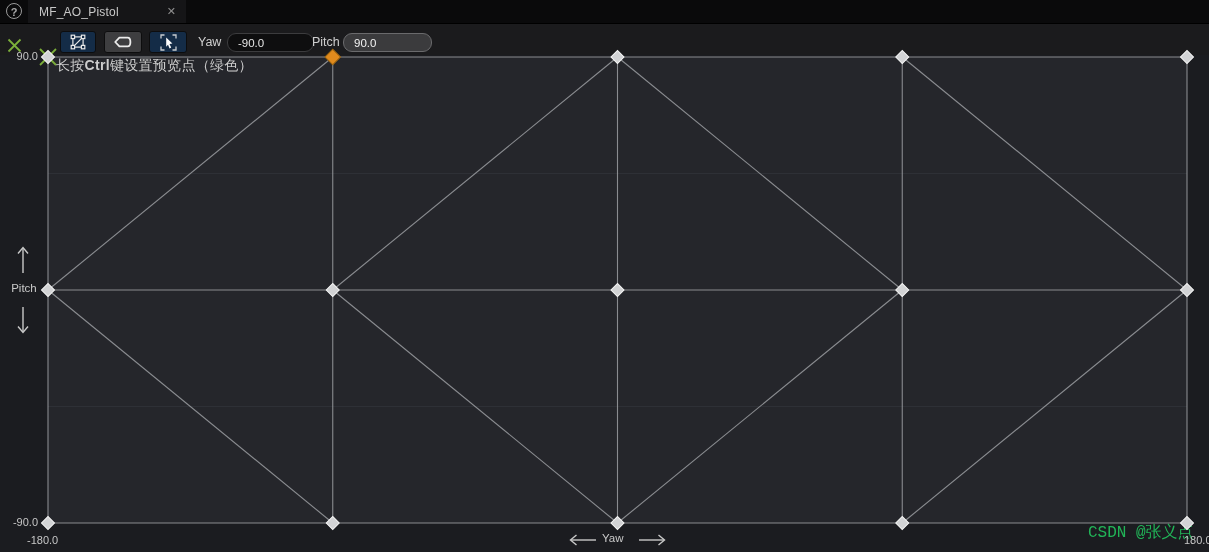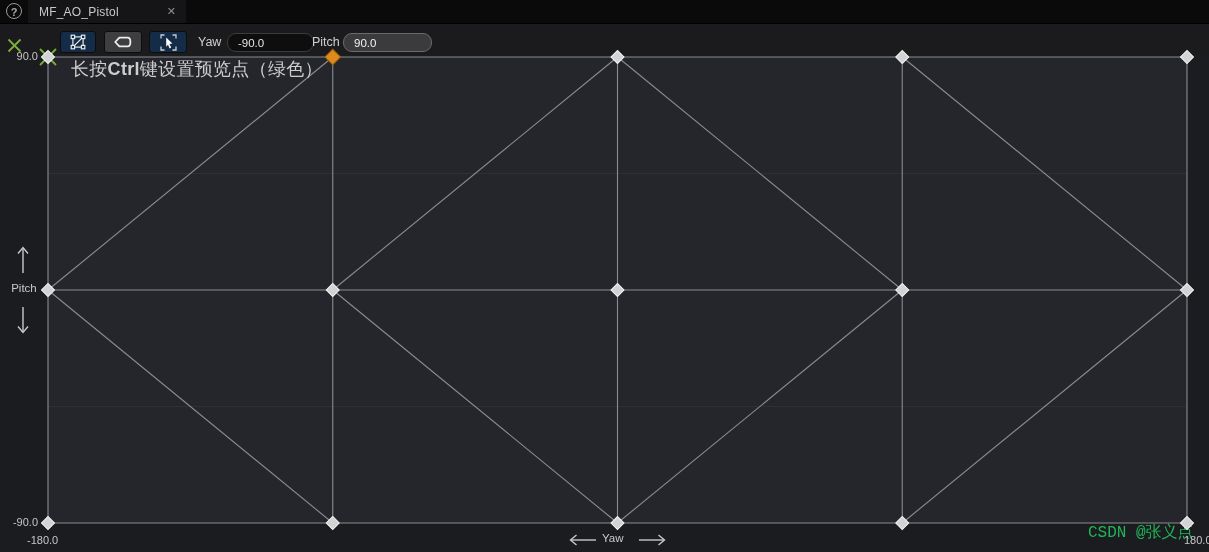--- a/index.html
+++ b/index.html
@@ -26,21 +26,21 @@
   .tb-label{position:absolute;top:11px;color:#CFCFCF;font-size:12.5px;}
   .tb-input{position:absolute;top:9px;height:17px;border-radius:9px;box-sizing:content-box;
     font-family:"Liberation Sans", sans-serif;font-size:11.5px;padding:0 0 0 10px;outline:none;}
   .input-dark{background:#0E0E0F;border:1px solid #3C3C3E;color:#E4E4E4;}
   .input-lit{background:#3B3B3D;border:1px solid #6A6A6C;color:#F2F2F2;}
   
   .graph{position:absolute;left:0;top:55px;width:1209px;height:497px;background:#1B1C20;}
   .grid-rect{position:absolute;left:48px;top:2px;width:1139px;height:466px;background:#25262B;}
   #graph-svg{position:absolute;left:0;top:0;z-index:2;}
   .overlay-label{position:absolute;z-index:3;color:#C6C6C6;font-size:11px;white-space:nowrap;}
-  .hint{position:absolute;left:56px;top:57px;z-index:3;color:#CDCDCD;font-size:18px;letter-spacing:.3px;white-space:nowrap;margin-left:15px;}
+  .hint{position:absolute;left:56px;top:57px;z-index:3;color:#CDCDCD;font-size:14px;letter-spacing:.3px;white-space:nowrap;}
   .hint b{font-weight:bold;}
   .axis-word{font-size:11.5px;color:#C9C9C9;}
   .watermark{position:absolute;left:1088px;top:522px;z-index:1;color:#22c55e;font-size:16px;opacity:.9;white-space:nowrap;font-family:Liberation Mono, monospace;}
   .arrow-svg{position:absolute;z-index:3;}
   .greenx{position:absolute;left:7px;top:38px;z-index:3;}
   .txt-r{text-align:right;}
 </style>
 </head>
 <body>
 

